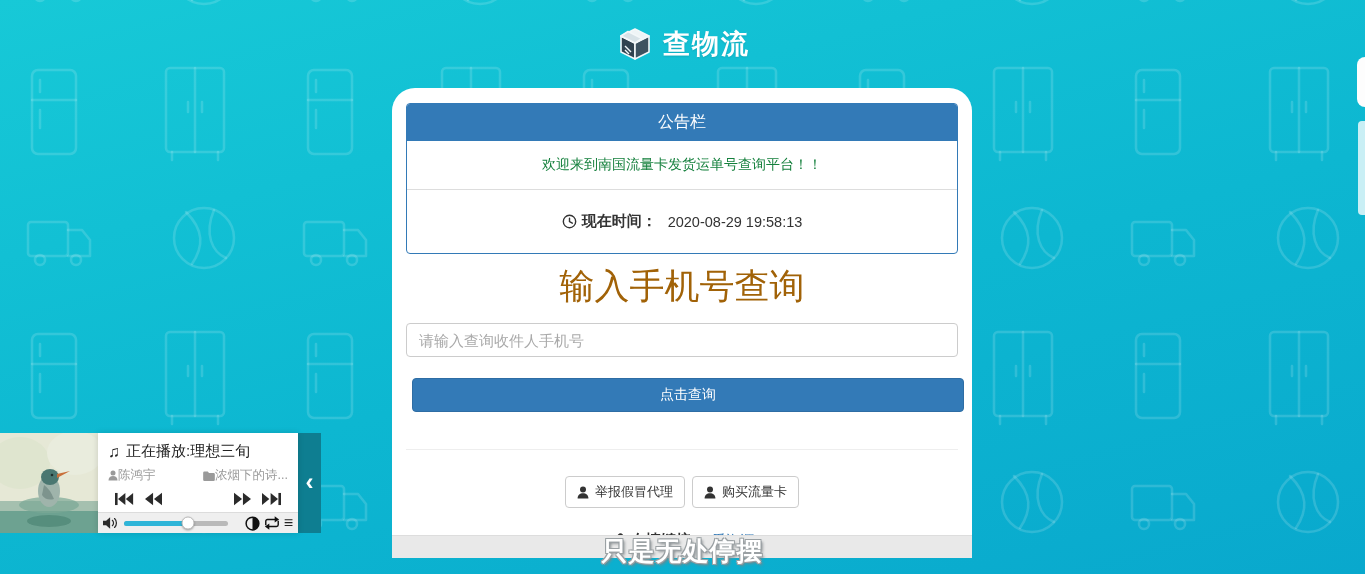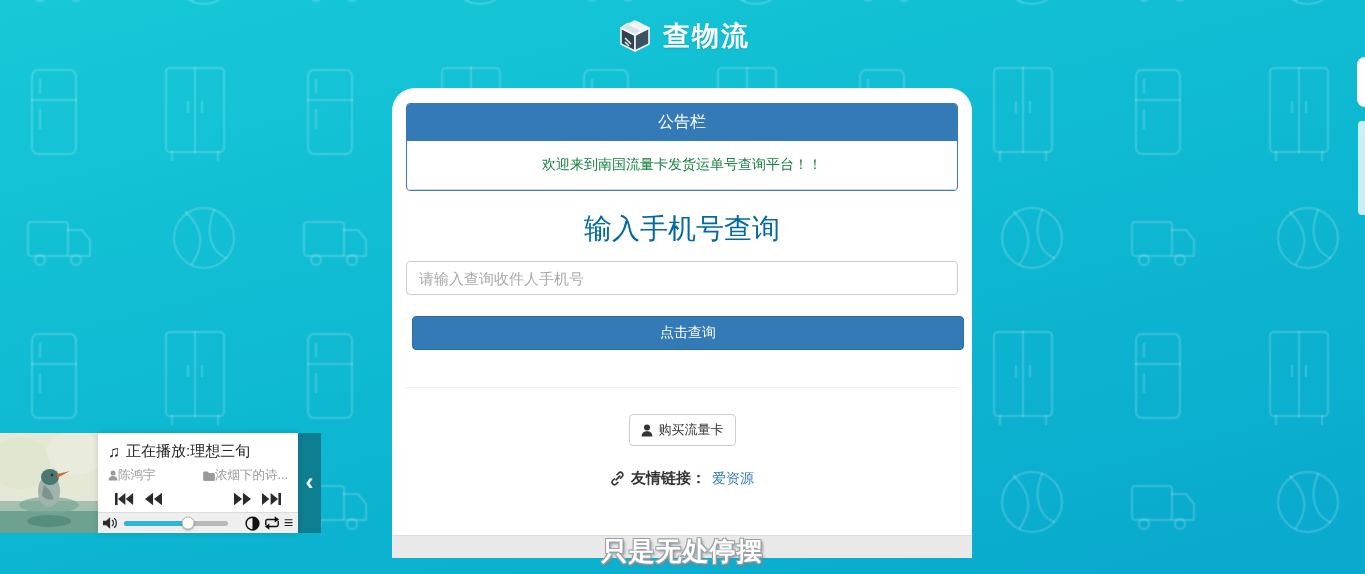--- a/index.html
+++ b/index.html
@@ -6,34 +6,34 @@
   html,body { width:1365px; height:574px; overflow:hidden; }
   body { font-family: "Liberation Sans", "DejaVu Sans", sans-serif; }
 
   .screen {
     position: relative; width: 1365px; height: 574px; overflow: hidden;
     background: linear-gradient(165deg, #17c9d7 0%, #0db7d1 55%, #09a8cd 100%);
   }
   .bg-pattern { position:absolute; inset:0; z-index:0; }
 
   
-  .logo-bar { position:absolute; top:16px; left:0; width:100%; display:flex; justify-content:center; align-items:center; gap:8px; z-index:2; }
+  .logo-bar { position:absolute; top:24px; left:0; width:100%; display:flex; justify-content:center; align-items:center; gap:8px; z-index:2; }
   .logo-text { color:#fff; font-size:27px; font-weight:bold; letter-spacing:2px; text-shadow:0 1px 2px rgba(0,0,0,.12); }
 
   
   .card { position:absolute; left:392px; top:88px; width:580px; height:470px; background:#fff; z-index:2;border-radius:23px; }
 
   .panel { margin:15px 14px 0; border:1px solid #337ab7; border-radius:4px; overflow:hidden; }
   .panel-header { background:#337ab7; color:#fff; text-align:center; font-size:16px; padding:8px 0; }
   .panel-row-welcome { text-align:center; font-size:14px; color:#15803d; padding:15px 8px; border-bottom:1px solid #ddd; }
   .panel-row-time { text-align:center; font-size:15px; color:#333; padding:22px 8px; display:flex; justify-content:center; align-items:center; gap:5px; }
   .time-label { font-weight:bold; }
   .time-value { margin-left:6px; font-size:14.5px; }
 
-  .query-title { text-align:center; font-size:28px; color:#0369a1; margin-top:19px; font-weight:400; }
+  .query-title { text-align:center; font-size:35px; color:#a16207; margin-top:9px; font-weight:400; }
 
   .phone-input { display:block; margin:13px 14px 0; width:552px; height:34px; border:1px solid #ccc; border-radius:4px;
     padding:14px 12px; font-size:15px; color:#555; outline:none; }
   .phone-input::placeholder { color:#a9a9a9; }
 
   .query-btn { display:block; margin:21px 20px 0; width:552px; height:34px; background:#337ab7; border:1px solid #2e6da4;
     border-radius:4px; color:#fff; font-size:14px; cursor:pointer; }
 
   .card hr { border:none; border-top:1px solid #eee; margin:37px 14px 0; }
 
@@ -134,31 +134,46 @@
       <line x1="10" y1="26" x2="14" y2="30" stroke="#f2f7f9" stroke-width="1.4"></line>
     </svg>
     <span class="logo-text">查物流</span>
   </div>
 
   <div class="card">
 
     <div class="panel">
       <div class="panel-header">公告栏</div>
       <div class="panel-row-welcome">欢迎来到南国流量卡发货运单号查询平台！！</div>
+      <div class="panel-row-time">
+        <svg width="15" height="15" viewBox="0 0 16 16">
+          <circle cx="8" cy="8" r="6.6" fill="none" stroke="#333" stroke-width="1.5"></circle>
+          <path d="M8 4.5 V8 L11 9.8" fill="none" stroke="#333" stroke-width="1.5" stroke-linecap="round"></path>
+        </svg>
+        <span class="time-label">现在时间：</span>
+        <span class="time-value">2020-08-29 19:58:13</span>
+      </div>
     </div>
 
     <div class="query-title">输入手机号查询</div>
 
     <input class="phone-input" type="text" placeholder="请输入查询收件人手机号" style="">
 
     <button class="query-btn">点击查询</button>
 
     <hr>
 
     <div class="mini-btn-row">
+      <button class="mini-btn">
+        <svg width="12" height="13" viewBox="0 0 12 13">
+          <circle cx="6" cy="3.4" r="3" fill="#333"></circle>
+          <path d="M0.6,12.5 C0.6,8.8 3,7.2 6,7.2 C9,7.2 11.4,8.8 11.4,12.5 Z" fill="#333"></path>
+        </svg>
+        <span>举报假冒代理</span>
+      </button>
       <button class="mini-btn">
         <svg width="12" height="13" viewBox="0 0 12 13">
           <circle cx="6" cy="3.4" r="3" fill="#333"></circle>
           <path d="M0.6,12.5 C0.6,8.8 3,7.2 6,7.2 C9,7.2 11.4,8.8 11.4,12.5 Z" fill="#333"></path>
         </svg>
         <span>购买流量卡</span>
       </button>
     </div>
 
     <div class="links-row">

